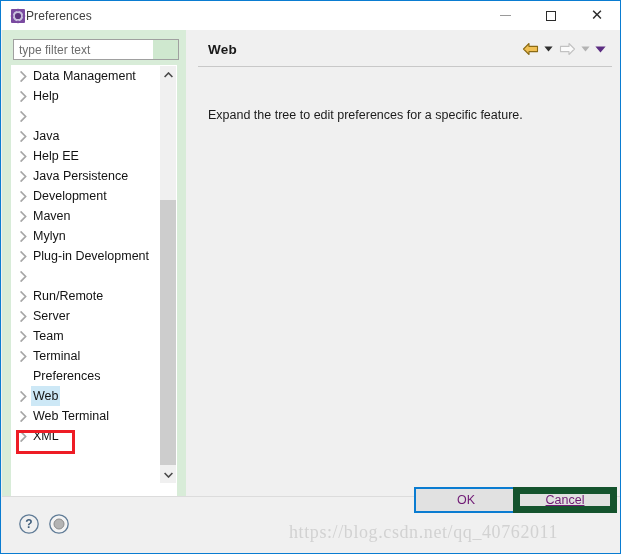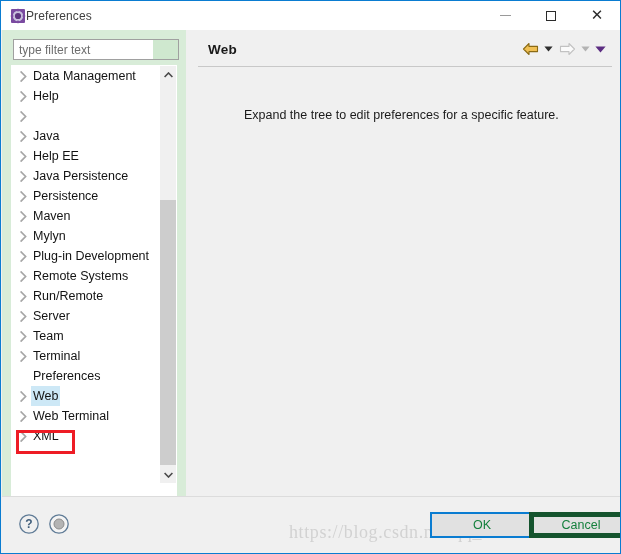--- a/index.html
+++ b/index.html
@@ -286,21 +286,20 @@
     width: 414px;
     height: 1px;
     background: #c8c8c8;
   }
   #page-desc {
     position: absolute;
     left: 18px;
     top: 78px;
     font-size: 12.5px;
     color: #1b1b1b;
-    margin-left: 36px;
   }
 
   
   #bottom-rule {
     position: absolute;
     left: 1px;
     top: 495px;
     width: 619px;
     height: 1px;
     background: #dcdcdc;
@@ -317,41 +316,41 @@
     position: absolute;
     top: 512px;
     width: 22px;
     height: 22px;
   }
   #help-icon { left: 17px; }
   #restore-icon { left: 47px; }
 
   #btn-ok, #btn-cancel {
     position: absolute;
-    top: 511px;
+    top: 486px;
     width: 104px;
     height: 26px;
     background: #e1e1e1;
     font-family: "Liberation Sans", sans-serif;
     font-size: 12.5px;
-    color: #15803d;
+    color: #701a75;
     display: flex;
     align-items: center;
     justify-content: center;
     box-sizing: border-box;
     cursor: default;
-    margin-left: 16px;
   }
   #btn-ok {
     left: 413px;
     border: 2px solid #0a7cd1;
   }
   #btn-cancel {
     left: 512px;
-    border: 5px solid #14532d;
+    border: 7px solid #14532d;
+    text-decoration: underline;
   }
 
   
   #watermark {
     position: absolute;
     left: 288px;
     top: 521px;
     font-family: "Liberation Serif", serif;
     font-size: 18px;
     color: #d2d2d2;
@@ -450,21 +449,21 @@
               </svg>
             </span>
             <span class="tree-label">Java Persistence</span>
           </div>
           <div class="tree-row">
             <span class="tw">
               <svg width="7" height="11" viewBox="0 0 7 11">
                 <path d="M1.2 1 L5.6 5.5 L1.2 10" fill="none" stroke="#a6a6a6" stroke-width="1.7" stroke-linecap="square"></path>
               </svg>
             </span>
-            <span class="tree-label">Persistence</span>
+            <span class="tree-label">Development</span>
           </div>
           <div class="tree-row">
             <span class="tw">
               <svg width="7" height="11" viewBox="0 0 7 11">
                 <path d="M1.2 1 L5.6 5.5 L1.2 10" fill="none" stroke="#a6a6a6" stroke-width="1.7" stroke-linecap="square"></path>
               </svg>
             </span>
             <span class="tree-label">Maven</span>
           </div>
           <div class="tree-row">
@@ -482,21 +481,20 @@
               </svg>
             </span>
             <span class="tree-label">Plug-in Development</span>
           </div>
           <div class="tree-row">
             <span class="tw">
               <svg width="7" height="11" viewBox="0 0 7 11">
                 <path d="M1.2 1 L5.6 5.5 L1.2 10" fill="none" stroke="#a6a6a6" stroke-width="1.7" stroke-linecap="square"></path>
               </svg>
             </span>
-            <span class="tree-label">Remote Systems</span>
           </div>
           <div class="tree-row">
             <span class="tw">
               <svg width="7" height="11" viewBox="0 0 7 11">
                 <path d="M1.2 1 L5.6 5.5 L1.2 10" fill="none" stroke="#a6a6a6" stroke-width="1.7" stroke-linecap="square"></path>
               </svg>
             </span>
             <span class="tree-label">Run/Remote</span>
           </div>
           <div class="tree-row">

